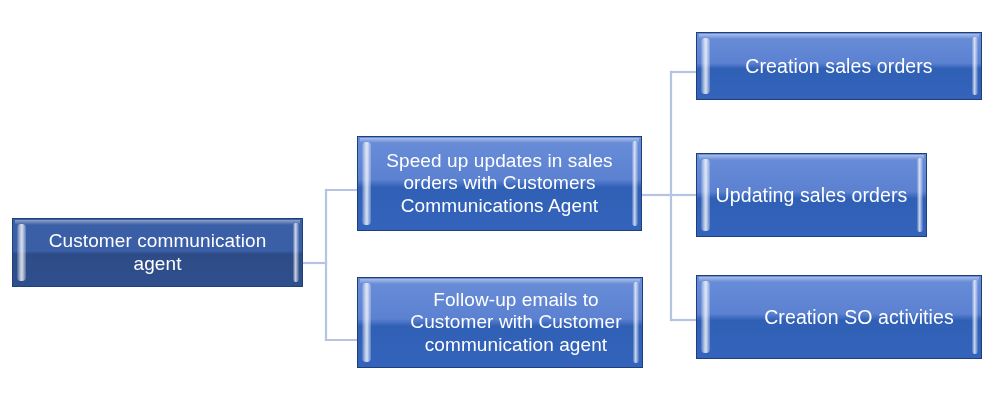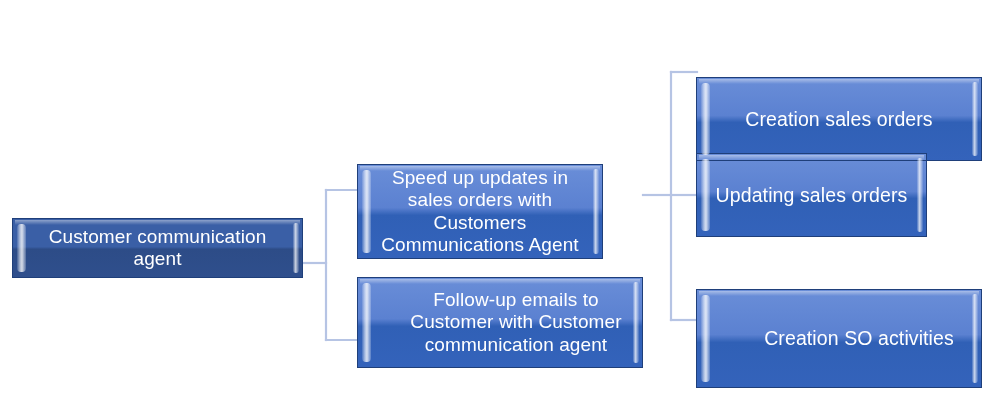--- a/index.html
+++ b/index.html
@@ -132,55 +132,55 @@
       <path d="M671,72 L671,320"></path>
 
       <path d="M671,72 L697,72"></path>
 
       <path d="M671,195 L697,195"></path>
 
       <path d="M671,320 L697,320"></path>
     </g>
   </svg>
 
-  <div class="node level1" style="left:12px; top:218px; width:291px; height:60px;">
+  <div class="node level1" style="left:12px; top:218px; width:291px; height:69px;">
     <span class="sheen"></span>
     <span class="bevel-left"></span>
     <span class="bevel-right"></span>
     <span class="label">Customer communication agent</span>
   </div>
 
-  <div class="node level2" style="left:357px; top:164px; width:246px; height:95px;">
+  <div class="node level2" style="left:357px; top:136px; width:285px; height:95px;">
     <span class="sheen"></span>
     <span class="bevel-left"></span>
     <span class="bevel-right"></span>
     <span class="label">Speed up updates in sales orders with Customers Communications Agent</span>
   </div>
 
   <div class="node level2" style="left:357px; top:277px; width:286px; height:91px;padding-left:32px;">
     <span class="sheen"></span>
     <span class="bevel-left"></span>
     <span class="bevel-right"></span>
     <span class="label">Follow-up emails to Customer with Customer communication agent</span>
   </div>
 
-  <div class="node level3" style="left:696px; top:32px; width:286px; height:84px;margin-top:45px;">
+  <div class="node level3" style="left:696px; top:32px; width:286px; height:68px;">
     <span class="sheen"></span>
     <span class="bevel-left"></span>
     <span class="bevel-right"></span>
     <span class="label">Creation sales orders</span>
   </div>
 
   <div class="node level3" style="left:696px; top:153px; width:231px; height:84px;">
     <span class="sheen"></span>
     <span class="bevel-left"></span>
     <span class="bevel-right"></span>
     <span class="label">Updating sales orders</span>
   </div>
 
-  <div class="node level3" style="left:696px; top:289px; width:286px; height:99px;padding-left:40px;">
+  <div class="node level3" style="left:696px; top:275px; width:286px; height:84px;padding-left:40px;">
     <span class="sheen"></span>
     <span class="bevel-left"></span>
     <span class="bevel-right"></span>
     <span class="label">Creation SO activities</span>
   </div>
 
 </div>
 
 </body></html>

